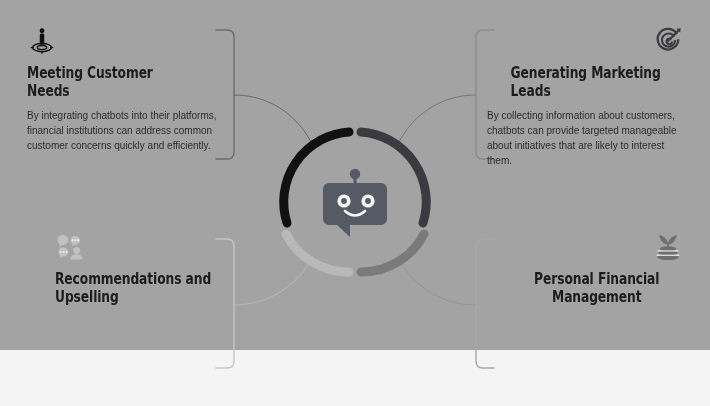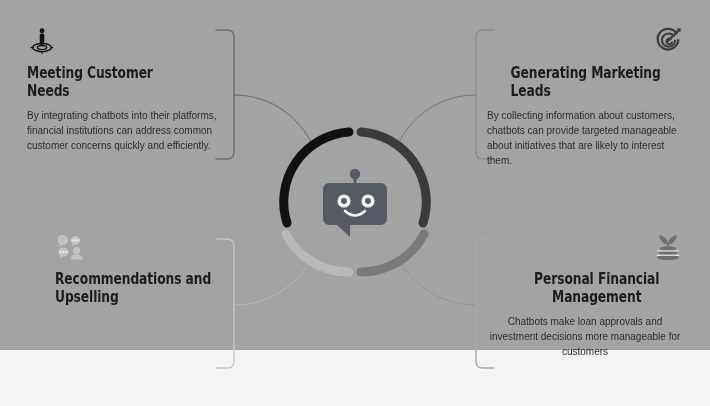--- a/index.html
+++ b/index.html
@@ -164,16 +164,15 @@
         <path d="M 16 12 C 16 7 20.5 3 25.5 2.4 C 24.5 8 21 11.6 16 12.6 z"></path>
         <rect x="15.1" y="10.5" width="1.9" height="6"></rect>
         <ellipse cx="16" cy="16.8" rx="9" ry="2.6"></ellipse>
         <ellipse cx="16" cy="21.2" rx="10.4" ry="2.9"></ellipse>
         <ellipse cx="16" cy="25.8" rx="11.6" ry="3.1"></ellipse>
         <rect x="5" y="18.6" width="22" height="1.2" fill="#f4f4f4"></rect>
         <rect x="4" y="23.2" width="24" height="1.2" fill="#f4f4f4"></rect>
       </g>
     </svg>
     <p class="q-title">Personal Financial Management</p>
-    <p class="q-body">Chatbots make loan approvals and investment decisions more manageable for customers</p>
   </div>
 
 </div>
 
 </body></html>

